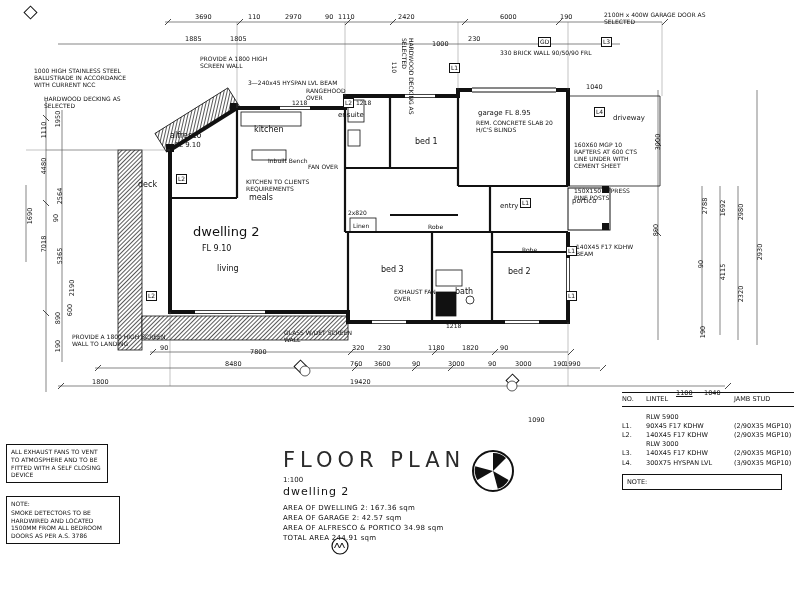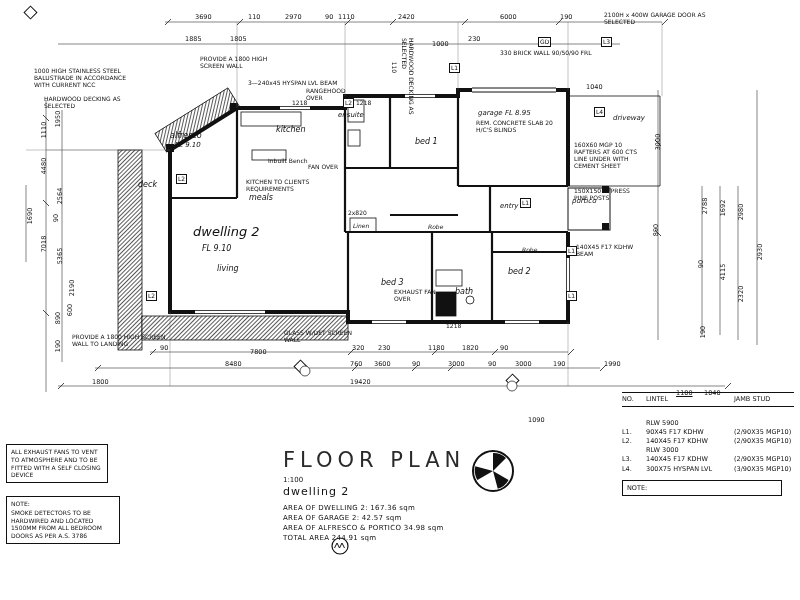--- a/index.html
+++ b/index.html
@@ -1,34 +1,34 @@
 <!DOCTYPE html>
 <html><head>
 <meta charset="utf-8">
 <style>
   html,body{margin:0;padding:0;background:#e8e8e8;}
   .page{position:relative;width:800px;height:600px;background:#ffffff;overflow:hidden;
         font-family:"DejaVu Sans",sans-serif;color:#111;}
   .page svg{position:absolute;left:0;top:0;}
   #plan-labels div{position:absolute;}
-  .room-label{font-size:8px;white-space:nowrap;color:#111;font-style:italic;}
+  .room-label{font-size:8px;white-space:nowrap;color:#111;}
   .annot{font-size:6px;line-height:1.15;color:#111;}
   .dim{font-size:6.5px;white-space:nowrap;color:#111;}
   .vert{transform:rotate(-90deg);transform-origin:center;}
   .tag{font-size:6px;border:0.5px solid #111;background:#fff;padding:0 1px;line-height:1.3;}
   .note-box{position:absolute;border:1px solid #111;background:#fff;padding:3px 4px;
             font-size:6px;line-height:1.3;}
   .nb-title{margin-bottom:1px;}
   .title-block{position:absolute;}
   .tb-title{font-size:21px;letter-spacing:5px;color:#2a2a2a;}
   .tb-scale{font-size:7px;margin-top:4px;}
   .tb-name{font-size:11px;letter-spacing:1px;margin:1px 0 5px;}
   .tb-areas div{font-size:7px;line-height:1.45;letter-spacing:.3px;}
   .lintel-block{position:absolute;font-size:6.5px;line-height:1.4;}
-  .lhead{display:flex;border-top:1px solid #111;border-bottom:1px solid #111;padding:2px 0;margin-bottom:12px;}
+  .lhead{display:flex;border-top:1px solid #111;border-bottom:1px solid #111;padding:2px 0;margin-bottom:6px;}
   .lhead span,.lrow span{display:inline-block;}
   .c0{width:24px;} .c1{width:88px;} .c2{flex:1;}
   .lrow{display:flex;}
   .lfoot{margin-top:5px;width:150px;line-height:1.35;}
   .lnote{border:1px solid #111;margin-top:6px;padding:3px 4px;width:150px;line-height:1.35;}
   .logo-wrap,.stamp-wrap{position:absolute;}
 </style>
 </head>
 <body>
 
@@ -121,28 +121,28 @@
       <rect x="508" y="376" width="9" height="9" transform="rotate(45 512.5 380.5)"></rect>
       <circle cx="305" cy="371" r="5" stroke-width="0.7"></circle>
       <circle cx="512" cy="386" r="5" stroke-width="0.7"></circle>
     </g>
   </svg>
 
   <div id="plan-labels">
       <div class="room-label" style="left: 170px; top: 131px; font-size: 8px;">alfresco</div>
       <div class="room-label" style="left: 175px; top: 141px; font-size: 7px;">FL 9.10</div>
       <div class="room-label" style="left: 138px; top: 180px; font-size: 8px;">deck</div>
-      <div class="room-label" style="left: 254px; top: 125px; font-size: 8px; margin-left: 22px;">kitchen</div>
+      <div class="room-label" style="left: 254px; top: 125px; font-size: 8px;">kitchen</div>
       <div class="room-label" style="left: 249px; top: 193px; font-size: 8px;">meals</div>
       <div class="room-label" style="left: 338px; top: 111px; font-size: 7px;">ensuite</div>
       <div class="room-label" style="left: 415px; top: 137px; font-size: 8px;">bed 1</div>
       <div class="room-label" style="left: 193px; top: 224px; font-size: 13px;">dwelling 2</div>
       <div class="room-label" style="left: 202px; top: 244px; font-size: 8px;">FL 9.10</div>
       <div class="room-label" style="left: 217px; top: 264px; font-size: 8px;">living</div>
-      <div class="room-label" style="left: 381px; top: 278px; font-size: 8px;">bed 3</div>
+      <div class="room-label" style="left: 381px; top: 265px; font-size: 8px;">bed 3</div>
       <div class="room-label" style="left: 455px; top: 287px; font-size: 8px;">bath</div>
       <div class="room-label" style="left: 508px; top: 267px; font-size: 8px;">bed 2</div>
       <div class="room-label" style="left: 500px; top: 202px; font-size: 7px;">entry</div>
       <div class="room-label" style="left: 572px; top: 197px; font-size: 7px;">portico</div>
       <div class="room-label" style="left: 478px; top: 109px; font-size: 7px;">garage FL 8.95</div>
       <div class="room-label" style="left: 613px; top: 114px; font-size: 7px;">driveway</div>
       <div class="room-label" style="left: 353px; top: 222px; font-size: 6px;">Linen</div>
       <div class="room-label" style="left: 428px; top: 223px; font-size: 6px;">Robe</div>
       <div class="room-label" style="left: 522px; top: 246px; font-size: 6px;">Robe</div>
       <div class="annot" style="left: 34px; top: 68px; width: 100px;">1000 HIGH STAINLESS STEEL BALUSTRADE IN ACCORDANCE WITH CURRENT NCC</div>
@@ -189,21 +189,21 @@
       <div class="dim" style="left: 462px; top: 344px;">1820</div>
       <div class="dim" style="left: 500px; top: 344px;">90</div>
       <div class="dim" style="left: 225px; top: 360px;">8480</div>
       <div class="dim" style="left: 350px; top: 360px;">760</div>
       <div class="dim" style="left: 374px; top: 360px;">3600</div>
       <div class="dim" style="left: 412px; top: 360px;">90</div>
       <div class="dim" style="left: 448px; top: 360px;">3000</div>
       <div class="dim" style="left: 488px; top: 360px;">90</div>
       <div class="dim" style="left: 515px; top: 360px;">3000</div>
       <div class="dim" style="left: 553px; top: 360px;">190</div>
-      <div class="dim" style="left: 604px; top: 360px;">1990</div>
+      <div class="dim" style="left: 564px; top: 360px;">1990</div>
       <div class="dim" style="left: 92px; top: 378px;">1800</div>
       <div class="dim" style="left: 350px; top: 378px;">19420</div>
       <div class="dim" style="left: 528px; top: 416px;">1090</div>
       <div class="dim" style="left: 676px; top: 389px; text-decoration: underline;">1100</div>
       <div class="dim" style="left: 704px; top: 389px;">1040</div>
       <div class="dim vert" style="left: 50px; top: 115px;">1950</div>
       <div class="dim vert" style="left: 36px; top: 126px;">1110</div>
       <div class="dim vert" style="left: 36px; top: 162px;">4480</div>
       <div class="dim vert" style="left: 52px; top: 192px;">2564</div>
       <div class="dim vert" style="left: 52px; top: 214px;">90</div>

